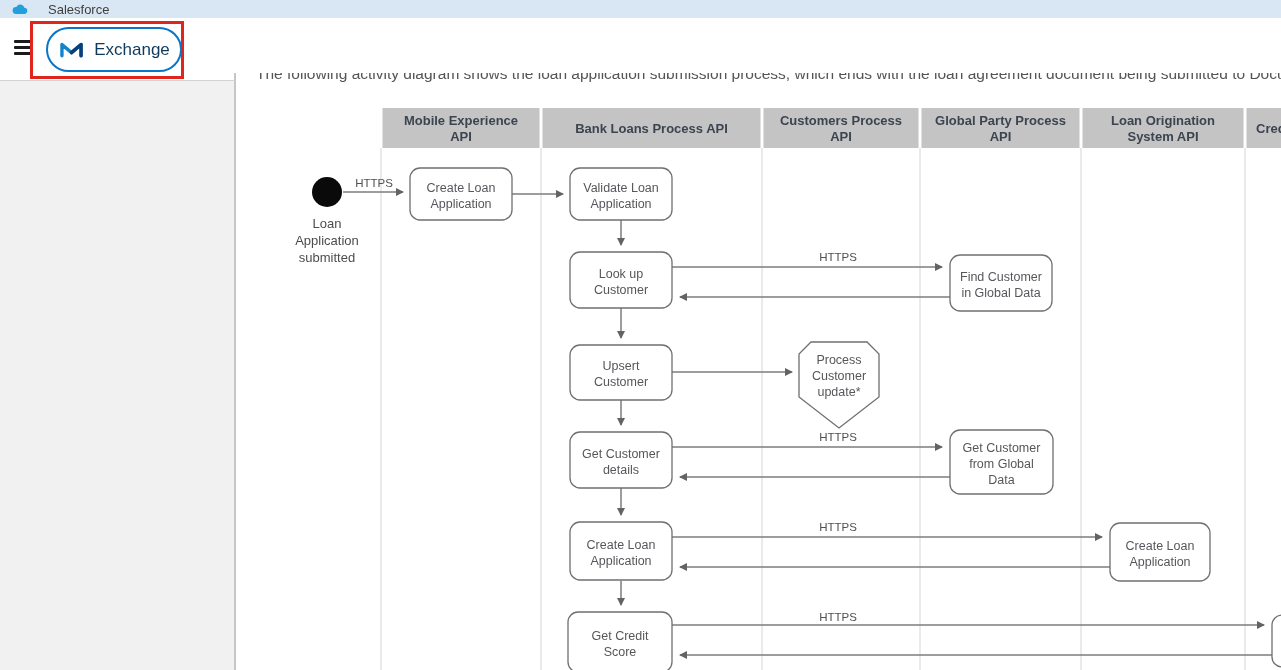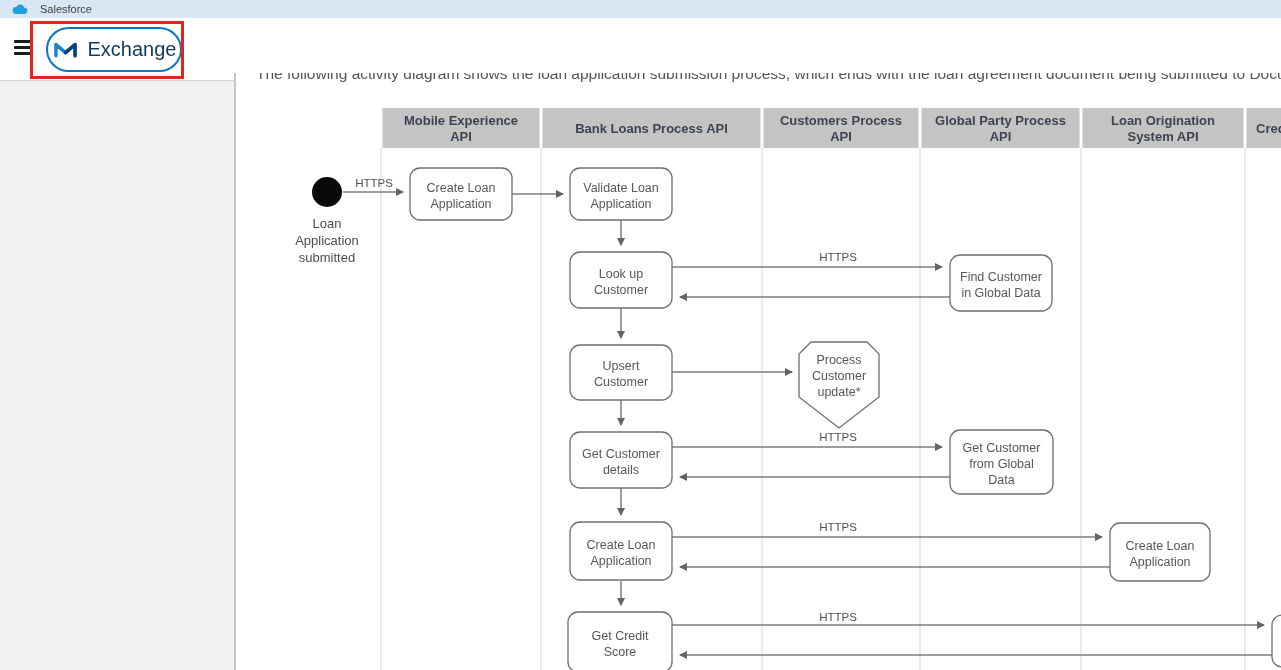--- a/index.html
+++ b/index.html
@@ -2,29 +2,29 @@
 <html><head>
 <meta charset="utf-8">
 <style>
   html,body{margin:0;padding:0;background:#fff;}
   .stage{position:relative;width:1281px;height:670px;overflow:hidden;background:#fff;
          font-family:"Liberation Sans", sans-serif;}
   
   .browserbar{position:absolute;left:0;top:0;width:1281px;height:18px;background:#d9e7f4;
               display:flex;align-items:center;z-index:6;}
   .browserbar svg{margin-left:10px;}
-  .browser-title{margin-left:10px;font-size:11px;color:#3e3e3e;}
+  .browser-title{margin-left:18px;font-size:13px;color:#3e3e3e;}
   
   .appheader{position:absolute;left:0;top:18px;width:1281px;height:55px;background:#fff;z-index:5;}
   .hamburger{position:absolute;left:14px;top:22px;width:18px;height:15px;cursor:pointer;}
   .hamburger span{display:block;height:2.6px;background:#1b1b1b;margin-bottom:3.4px;border-radius:1px;}
   .pill{position:absolute;left:46px;top:9px;height:45px;width:136px;border:2px solid #0b76c8;
         border-radius:26px;display:flex;align-items:center;justify-content:center;gap:9px;
         background:#fff;box-sizing:border-box;cursor:pointer;}
-  .pill-label{font-size:20px;color:#0d3a5e;}
+  .pill-label{font-size:17px;color:#0d3a5e;}
   
   .annotation{position:absolute;left:30px;top:21px;width:154px;height:58px;border:3px solid #e0251c;
               box-sizing:border-box;z-index:10;pointer-events:none;}
   
   .sidecap{position:absolute;left:0;top:73px;width:234px;height:7px;background:#fff;
            border-right:2px solid #c6c6c6;z-index:4;}
   .sidebar{position:absolute;left:0;top:80px;width:234px;height:590px;background:#f1f1f2;
            border-top:1px solid #d2d2d2;border-right:2px solid #c6c6c6;z-index:4;}
   
   .intro{position:absolute;left:256px;top:64px;z-index:1;font-size:15.5px;color:#555;

